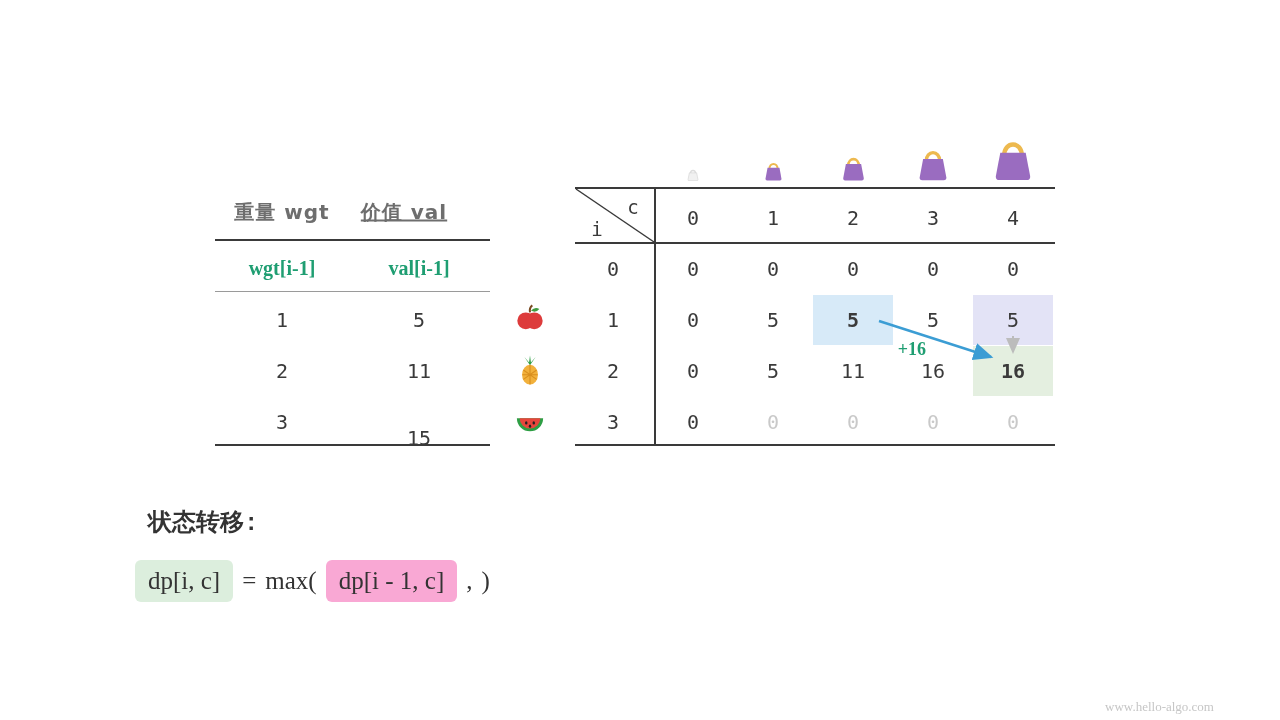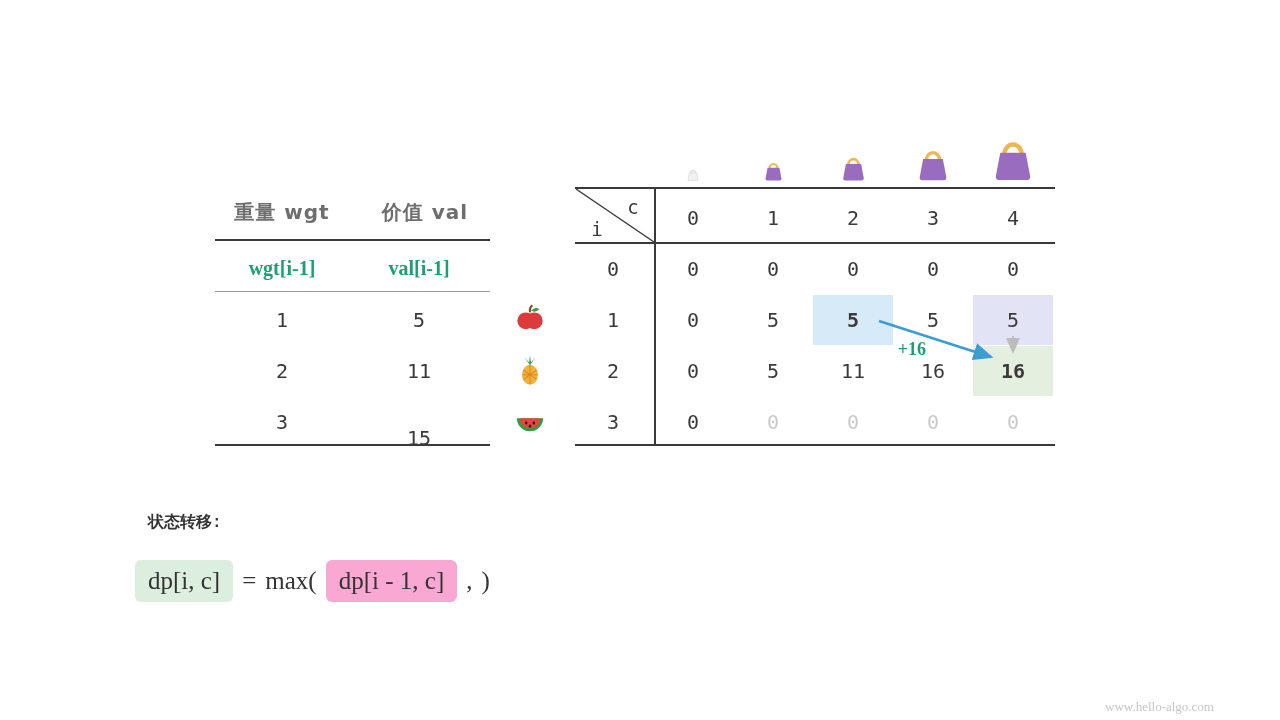--- a/index.html
+++ b/index.html
@@ -17,39 +17,39 @@
   .hline { position:absolute; background:#3a3a3a; z-index:2; }
   .hline.thin { background:#9a9a9a; }
   .vline { position:absolute; background:#3a3a3a; z-index:2; }
   .hl { position:absolute; z-index:1; }
   .hl-blue { background:#d7eaf8; }
   .hl-lav { background:#e3e3f6; }
   .hl-green { background:#e4efe0; }
   .overlay-svg { position:absolute; left:0; top:0; z-index:5; pointer-events:none; }
   .icon-svg { position:absolute; z-index:3; }
   .plus-label { font-size:18px; font-weight:bold; z-index:11; }
-  .formula-label { font-size:16px; font-weight:bold; color:#333; font-family:Liberation Mono, monospace; }
+  .formula-label { font-size:24px; font-weight:bold; color:#333; font-family:Liberation Mono, monospace; }
   .formula-row { display:flex; align-items:center; gap:9px; font-size:25px; color:#333; white-space:nowrap; }
   .fbox { display:inline-block; padding:6px 13px; border-radius:6px; line-height:1.2; }
   .fbox-green { background:#dceedd; }
   .fbox-lav   { background:#f9a8d4; }
   .fbox-blue  { background:#d7eaf8; }
   .step-badge { position:absolute; left:35px; top:641px; width:147px; height:52px;
                 background:#f4f4f4; border:1.5px solid #a3a3a3; border-radius:8px;
                 display:flex; align-items:center; justify-content:center;
                 font-size:23px; font-weight:bold; color:#4d4d4d; z-index:10; }
   .watermark { position:absolute; right:66px; top:699px; font-size:13px; color:#c6c6c6; z-index:10; }
 </style>
 </head>
 <body>
 
 <div class="canvas">
 
   <div class="abs ctr th" style="left:282px; top:212px;">重量 wgt</div>
-  <div class="abs ctr th" style="left:425px; top:212px;">价值 val</div>
+  <div class="abs ctr th" style="left:404px; top:212px;text-decoration:underline;">价值 val</div>
 
   <div class="hline" style="left:215px; top:239px; width:275px; height:2px;"></div>
 
   <div class="abs ctr num code green bold" style="left:282px; top:268px;">wgt[i-1]</div>
   <div class="abs ctr num code green bold" style="left:419px; top:268px;">val[i-1]</div>
 
   <div class="hline thin" style="left:215px; top:291px; width:275px; height:1px;"></div>
 
   <div class="abs ctr num" style="left:282px; top:320px;">1</div>
   <div class="abs ctr num" style="left:419px; top:320px;">5</div>

